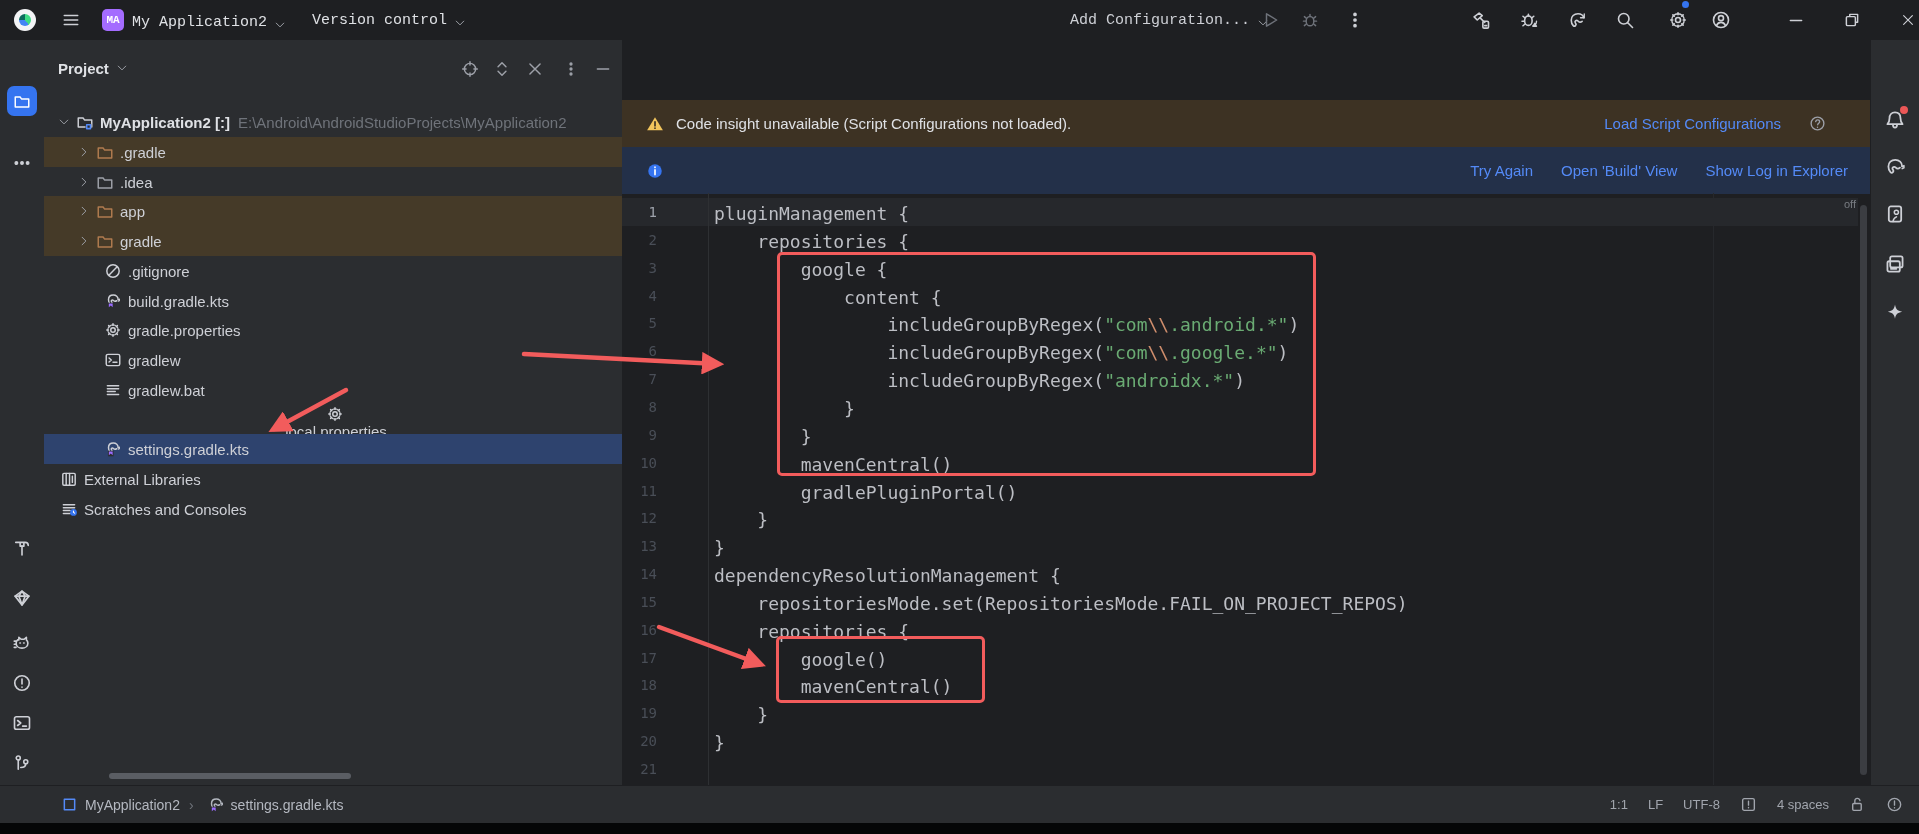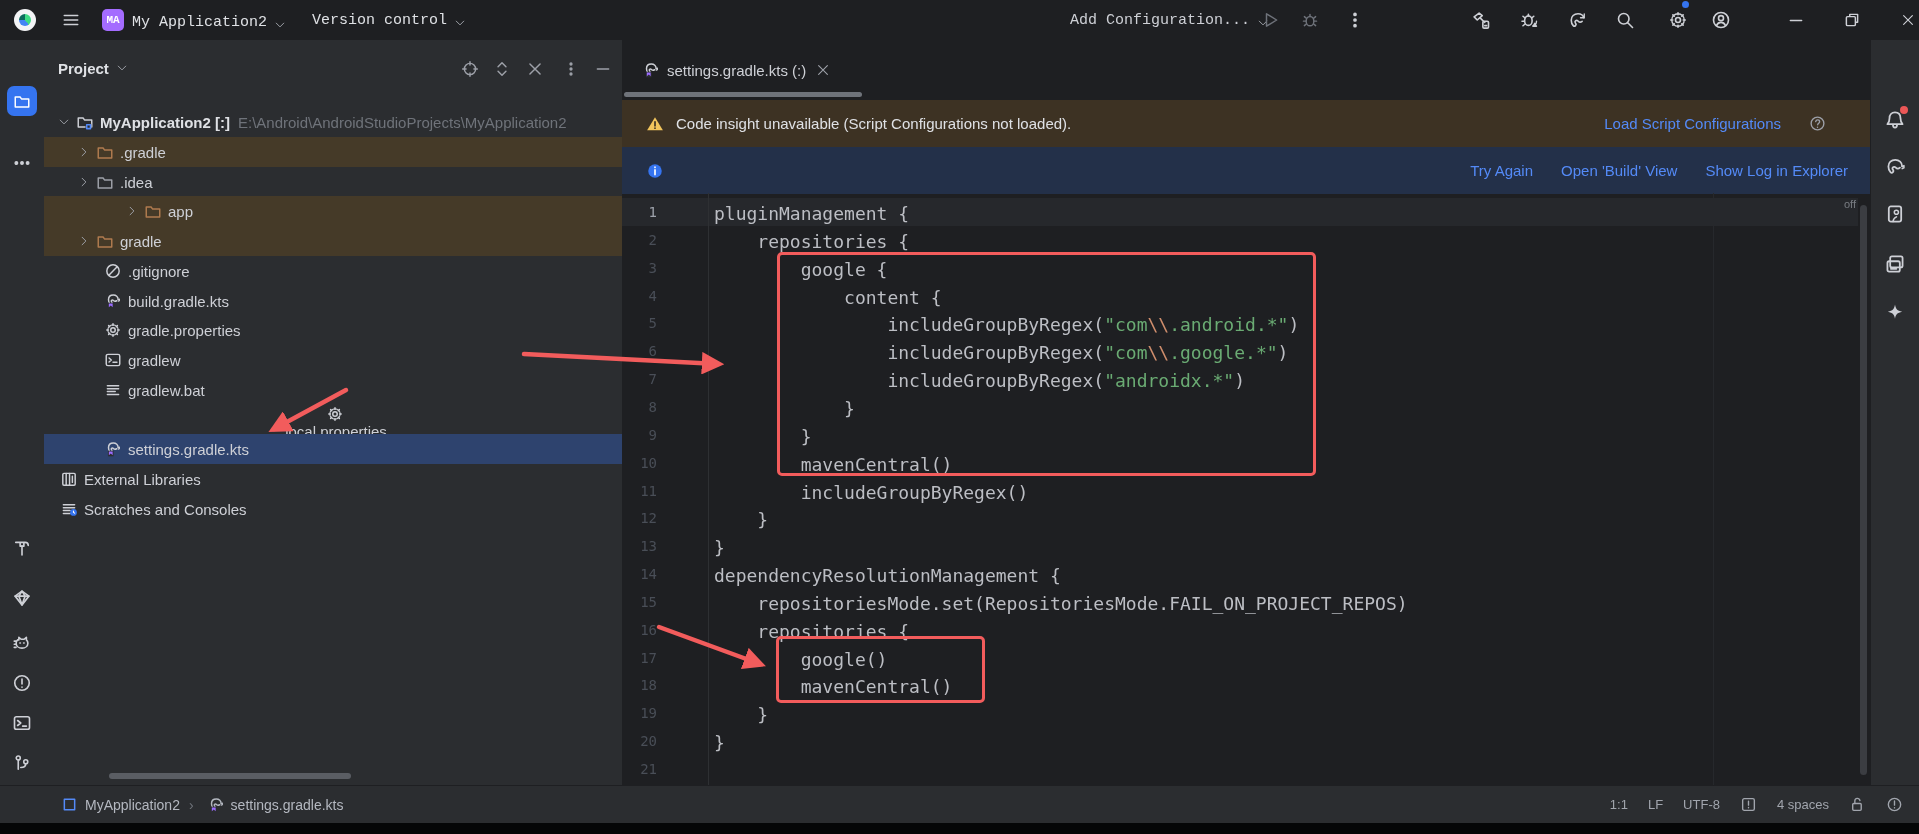--- a/index.html
+++ b/index.html
@@ -320,21 +320,21 @@
               <path d="M5.5 3l5 5-5 5"></path>
             </svg>
           </span>
           <span class="tico">
             <svg width="18" height="18" viewBox="0 0 16 16" fill="none" stroke="currentColor" stroke-width="1.3" stroke-linecap="round" stroke-linejoin="round">
               <path stroke="#9da0a8" d="M2 4.5h4.3l1.4 1.8H14v7H2z"></path>
             </svg>
           </span>
           <span class="lbl">.idea</span>
         </div>
-        <div class="trow brown" style="top: 156px; padding-left: 48px;">
+        <div class="trow brown" style="top: 156px;">
           <span style="width: 32px;"></span>
           <span class="tchev">
             <svg width="12" height="12" viewBox="0 0 16 16" fill="none" stroke="currentColor" stroke-width="1.3" stroke-linecap="round" stroke-linejoin="round">
               <path d="M5.5 3l5 5-5 5"></path>
             </svg>
           </span>
           <span class="tico">
             <svg width="18" height="18" viewBox="0 0 16 16" fill="none" stroke="currentColor" stroke-width="1.3" stroke-linecap="round" stroke-linejoin="round">
               <path stroke="#b07b4f" d="M2 4.5h4.3l1.4 1.8H14v7H2z"></path>
             </svg>
@@ -449,40 +449,20 @@
               <path d="M12 9.8V11l1 .7" stroke="#fff" stroke-width="1"></path>
             </svg>
           </span>
           <span class="lbl">Scratches and Consoles</span>
         </div>
       </div>
     <div id="ptree-hscroll" class="abs"></div>
   </div>
 
   <div id="editor" class="abs">
-    <div id="tabstrip">
-      <div id="tab1">
-        <span class="tico">
-            <svg width="18" height="18" viewBox="0 0 16 16" fill="none" stroke="currentColor" stroke-width="1.3" stroke-linecap="round" stroke-linejoin="round">
-              <path d="M12.6 6.8c0-2.4-1.9-4.1-4.3-4.1-2.5 0-4.3 1.7-4.3 4.2 0 1.6.7 2.9 1.3 3.5.4.4 1.1.4 1.5 0 .5-.5.5-1.1 0-1.6-.4-.4-.4-1 0-1.4.4-.4 1.1-.4 1.6.1.8.8 2 .9 2.8.2"></path>
-              <path d="M12.6 6.8l1.1-.5v1.4l-1.1.5" stroke-width="1"></path>
-              <path d="M3.5 9.5h5v5h-5z" fill="#2b2d30" stroke="none"></path>
-              <path d="M4.3 10.2h3.4v3.4l-1.7-1.7-1.7 1.7z" fill="#9b6cff" stroke="none"></path>
-            </svg>
-          </span>
-        <span style="margin-left:7px">settings.gradle.kts (:)</span>
-        <span style="margin-left:10px;color:#9da0a8">
-            <svg width="14" height="14" viewBox="0 0 16 16" fill="none" stroke="currentColor" stroke-width="1.3" stroke-linecap="round" stroke-linejoin="round">
-              <path d="M3 3l10 10M13 3L3 13"></path>
-            </svg>
-          </span>
-      </div>
-      <div id="tab-underline"></div>
-      <span class="tb-ic" style="position:absolute;left:1205px;top:13px"></span>
-    </div>
     <div id="banners">
         <div class="banner" style="top: 60px; background: rgb(61, 50, 35);">
           <span style="margin-left: 24px;">
             <svg width="18" height="18" viewBox="0 0 16 16" fill="none" stroke="currentColor" stroke-width="1.3" stroke-linecap="round" stroke-linejoin="round">
               <path d="M8 2L15 13.5H1z" fill="#f2c55c" stroke="none"></path>
               <path d="M8 6v3.6M8 11.6v.2" stroke="#3d3223" stroke-width="1.5"></path>
             </svg>
           </span>
           <span class="btext">Code insight unavailable (Script Configurations not loaded).</span>
           <span class="blinks" style="padding-right: 44px; gap: 28px;">
@@ -525,21 +505,21 @@
         <div class="cline" style="top: 302px;"><span>                includeGroupByRegex(</span><span class="tok-s">"com</span><span class="tok-e">\\</span><span class="tok-s">.google.*"</span><span>)</span></div>
         <div class="lnum" style="top: 331px;">7</div>
         <div class="cline" style="top: 330px;"><span>                includeGroupByRegex(</span><span class="tok-s">"androidx.*"</span><span>)</span></div>
         <div class="lnum" style="top: 359px;">8</div>
         <div class="cline" style="top: 358px;"><span>            }</span></div>
         <div class="lnum" style="top: 387px;">9</div>
         <div class="cline" style="top: 386px;"><span>        }</span></div>
         <div class="lnum" style="top: 415px;">10</div>
         <div class="cline" style="top: 414px;"><span>        mavenCentral()</span></div>
         <div class="lnum" style="top: 443px;">11</div>
-        <div class="cline" style="top: 442px;"><span>        includeGroupByRegex()</span></div>
+        <div class="cline" style="top: 442px;"><span>        gradlePluginPortal()</span></div>
         <div class="lnum" style="top: 470px;">12</div>
         <div class="cline" style="top: 469px;"><span>    }</span></div>
         <div class="lnum" style="top: 498px;">13</div>
         <div class="cline" style="top: 497px;"><span>}</span></div>
         <div class="lnum" style="top: 526px;">14</div>
         <div class="cline" style="top: 525px;"><span>dependencyResolutionManagement {</span></div>
         <div class="lnum" style="top: 554px;">15</div>
         <div class="cline" style="top: 553px;"><span>    repositoriesMode.set(RepositoriesMode.FAIL_ON_PROJECT_REPOS)</span></div>
         <div class="lnum" style="top: 582px;">16</div>
         <div class="cline" style="top: 581px;"><span>    repositories {</span></div>

